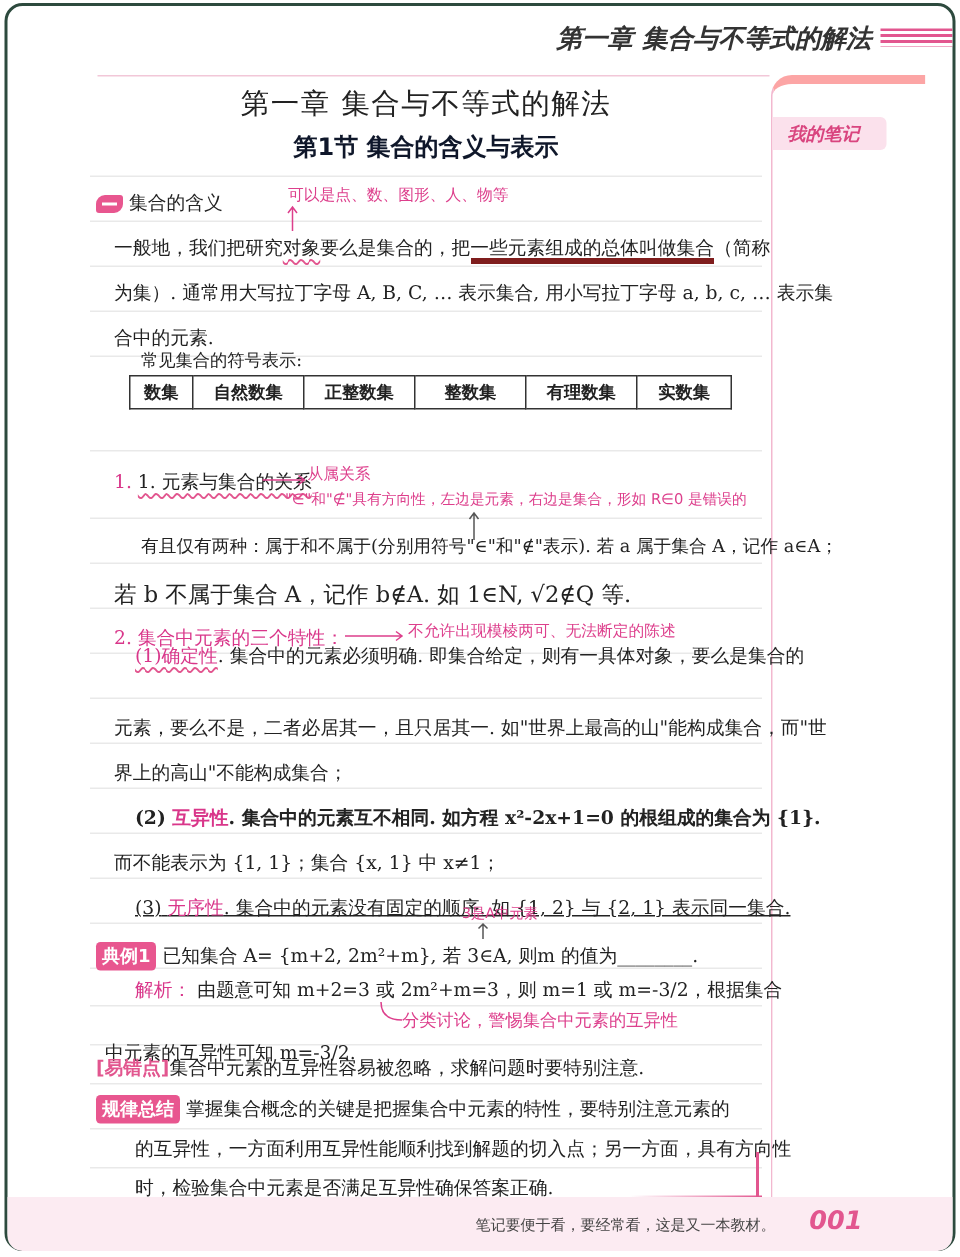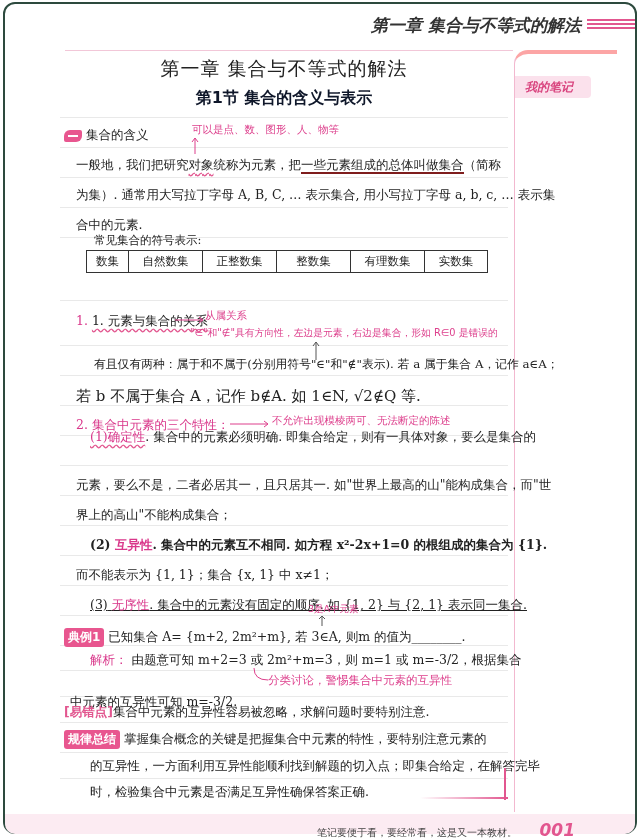--- a/index.html
+++ b/index.html
@@ -22,21 +22,21 @@
     width: 48px; height: 12px;
     background: repeating-linear-gradient(180deg, #e2568f 0 2px, #fff 2px 4px);
   }
 
   .main-box {
     position: absolute; left: 60px; top: 46px; width: 448px; height: 760px;
     border-top: 1px solid #f2c7d8;
   }
   .notes-col {
     position: absolute; left: 509px; top: 46px; width: 103px; height: 762px;
-    border-left: 1px solid #f2b8cf; border-top: 4px solid #fca5a5;
+    border-left: 1px solid #f2b8cf; border-top: 6px solid #fca5a5;
     border-top-left-radius: 14px; background: #fff; padding-left: 16px;
   }
   .notes-tag {
     position: absolute; left: 0; top: 22px; width: 76px; height: 22px;
     background: #fbe1ec; border-radius: 0 4px 4px 0;
     font-weight: bold; font-style: italic; font-size: 12px; color: #d9457f;
     display: flex; align-items: center; padding-left: 10px;
   }
 
   .page-title {
@@ -47,44 +47,44 @@
     position: absolute; left: 60px; width: 448px; top: 88px; text-align: center;
     font-size: 16px; font-weight: bold; color: #0f172a;
   }
 
   .rule { position: absolute; left: 60px; width: 448px; height: 1px; background: #e9e9e9; }
 
   .txt { position: absolute; font-size: 12.5px; color: #222; white-space: nowrap; font-family: "DejaVu Serif", serif; }
   .pink { color: #d9368a; }
   .pink-note { position: absolute; font-size: 10.5px; color: #dd3f8c; white-space: nowrap; font-family: "DejaVu Sans", sans-serif; }
   .wavy { text-decoration: underline wavy #e2568f; text-underline-offset: 3px; }
-  .hl { border-bottom: 2px solid #7f1d1d; }
+  .hl { border-bottom: 4px solid #7f1d1d; }
 
   .num-badge {
     display: inline-block; width: 18px; height: 12px; background: #e8568f;
     border-radius: 6px 2px 6px 2px; vertical-align: middle; margin-right: 4px; position: relative;
   }
   .num-badge::after { content: ""; position: absolute; left: 4px; right: 4px; top: 5px; height: 2px; background: #fff; }
 
   table.sym {
     position: absolute; left: 86px; top: 250px; width: 402px;
     border-collapse: collapse; font-size: 11.5px; font-family: "DejaVu Serif", serif;
   }
-  table.sym td { border: 1px solid #333; text-align: center; height: 22px; padding: 0 2px; }
+  table.sym td { border: 1px solid #333; text-align: center; height: 22px; padding: 0 2px; font-weight: bold; }
 
   .tag-pink {
     display: inline-block; background: #e8568f; color: #fff; font-weight: bold;
     font-size: 12px; padding: 1px 4px; border-radius: 3px; font-family: "DejaVu Sans", sans-serif;
   }
   .tag-bracket { color: #e2568f; font-weight: bold; font-family: "DejaVu Sans", sans-serif; font-size: 12.5px; }
 
   .arrow-svg { position: absolute; overflow: visible; }
 
   .footer {
-    position: absolute; left: 0; right: 0; bottom: 0; height: 20px; background: #fcebf2;
+    position: absolute; left: 0; right: 0; bottom: 0; height: 36px; background: #fcebf2;
   }
   .footer .quote {
     position: absolute; right: 118px; top: 12px; font-size: 10px; color: #444; font-family: "DejaVu Serif", serif;
   }
   .footer .pagenum {
     position: absolute; right: 60px; top: 6px; font-size: 17px; font-weight: bold; font-style: italic; color: #e2568f;
   }
   .cross-v { position: absolute; left: 504px; top: 768px; width: 2px; height: 32px; background: #e2568f; }
   .cross-h { position: absolute; left: 420px; top: 797px; width: 88px; height: 2px; background: linear-gradient(90deg, transparent, #e2568f); }
 </style>
@@ -133,21 +133,21 @@
 
 <div class="txt" style="left:64px;top:127px;font-family:'DejaVu Sans',sans-serif;">
   <span class="num-badge"></span><span>集合的含义</span>
 </div>
 <div class="pink-note" style="left:192px;top:123px;">可以是点、数、图形、人、物等</div>
 <svg class="arrow-svg" style="left:190px;top:136px" width="10" height="20">
   <path d="M5 18 L5 2 M2 6 L5 2 L8 6" stroke="#dd3f8c" stroke-width="1" fill="none"></path>
 </svg>
 
 <div class="txt" style="left:76px;top:157px;">
-  <span>一般地，我们把研究</span><span class="wavy">对象</span><span>统称为元素，把</span><span class="hl">一些元素组成的总体叫做集合</span><span>（简称</span>
+  <span>一般地，我们把研究</span><span class="wavy">对象</span><span>要么是集合的，把</span><span class="hl">一些元素组成的总体叫做集合</span><span>（简称</span>
 </div>
 <div class="txt" style="left:76px;top:187px;">为集）. 通常用大写拉丁字母 A, B, C, … 表示集合, 用小写拉丁字母 a, b, c, … 表示集</div>
 <div class="txt" style="left:76px;top:217px;">合中的元素.</div>
 
 <div class="txt" style="left:94px;top:233px;font-size:11.5px;">常见集合的符号表示:</div>
 
 <table class="sym">
   <tbody>
       <tr>
     <td style="width:42px">数集</td>
@@ -214,21 +214,21 @@
 <div class="pink-note" style="left:268px;top:673px;font-size:11.5px;">分类讨论，警惕集合中元素的互异性</div>
 
 <div class="txt" style="left:64px;top:704px;">
   <span class="tag-bracket">[易错点]</span><span>集合中元素的互异性容易被忽略，求解问题时要特别注意.</span>
 </div>
 
 <div class="txt" style="left:64px;top:730px;">
   <span class="tag-pink">规律总结</span>
   <span>掌握集合概念的关键是把握集合中元素的特性，要特别注意元素的</span>
 </div>
-<div class="txt" style="left:90px;top:758px;">的互异性，一方面利用互异性能顺利找到解题的切入点；即集合给定，在解答完毕</div>
+<div class="txt" style="left:90px;top:758px;">的互异性，一方面利用互异性能顺利找到解题的切入点；另一方面，具有方向性</div>
 <div class="txt" style="left:90px;top:784px;">时，检验集合中元素是否满足互异性确保答案正确.</div>
 
 <div class="cross-v"></div>
 <div class="cross-h"></div>
 
 <div class="footer" style="left:5px;right:5px;bottom:4px;border-radius:0 0 10px 10px;">
   <span class="quote">笔记要便于看，要经常看，这是又一本教材。</span>
   <span class="pagenum">001</span>
 </div>
 

